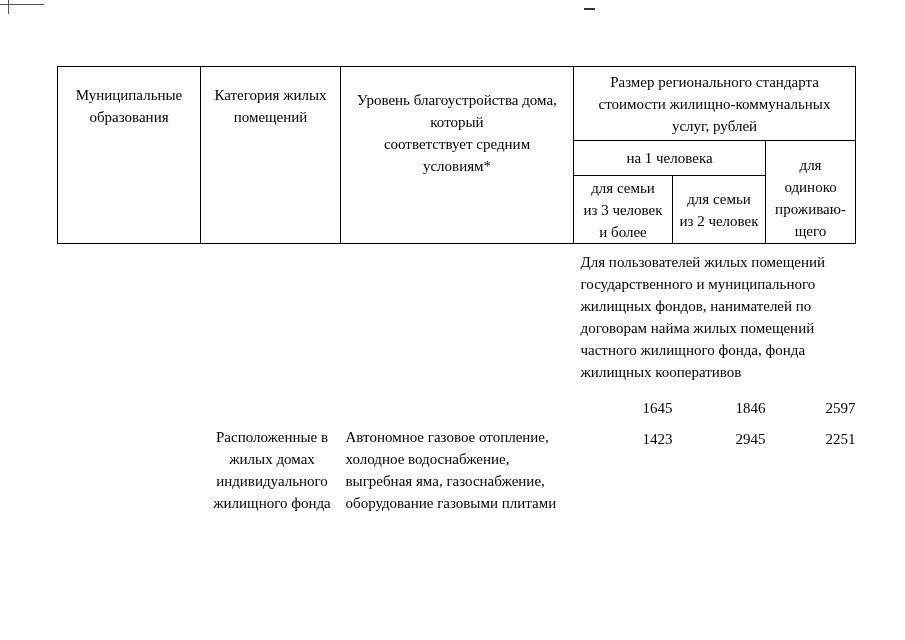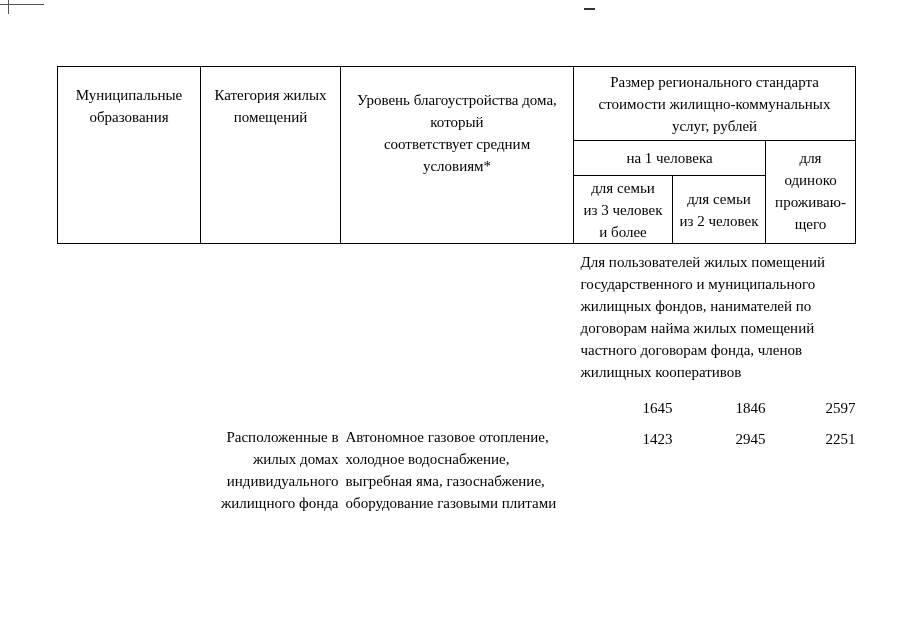--- a/index.html
+++ b/index.html
@@ -49,33 +49,33 @@
   }
   tr.h-row1 { height: 74px; }
   tr.h-row2 { height: 35px; }
   tr.h-row3 { height: 68px; }
   td.c1 { padding-top: 17px; }
   td.c2 { padding-top: 17px; }
   td.c3 { padding-top: 22px; }
   td.group { vertical-align: middle; padding: 2px 6px; }
   td.per-person { vertical-align: middle; }
   td.fam { vertical-align: middle; padding: 0 2px; }
-  td.single { padding-top: 6px; }
+  td.single { padding-top: 13px; }
   
   tbody td { border: none; }
   td.note {
     text-align: left;
     padding: 7px 4px 0 7px;
   }
   td.num {
     text-align: right;
     padding-top: 14px;
   }
   td.cat {
-    text-align: right;
+    text-align: center;
     padding: 7px 2px 0 5px;
   }
   td.amen {
     text-align: left;
     padding: 7px 2px 0 5px;
   }
   td.num-top { text-align: right; padding-top: 9px; }
   td.empty { }
   
   .artifact {
@@ -136,21 +136,21 @@
     </thead>
     <tbody>
       <tr>
         <td class="empty"></td>
         <td class="empty"></td>
         <td class="empty"></td>
         <td colspan="3" class="note">Для пользователей жилых помещений
 государственного и муниципального
 жилищных фондов, нанимателей по
 договорам найма жилых помещений
-частного договорам фонда, членов
+частного жилищного фонда, фонда
 жилищных кооперативов</td>
       </tr>
       <tr>
         <td class="empty"></td>
         <td class="empty"></td>
         <td class="empty"></td>
         <td class="num">1645</td>
         <td class="num">1846</td>
         <td class="num">2597</td>
       </tr>

